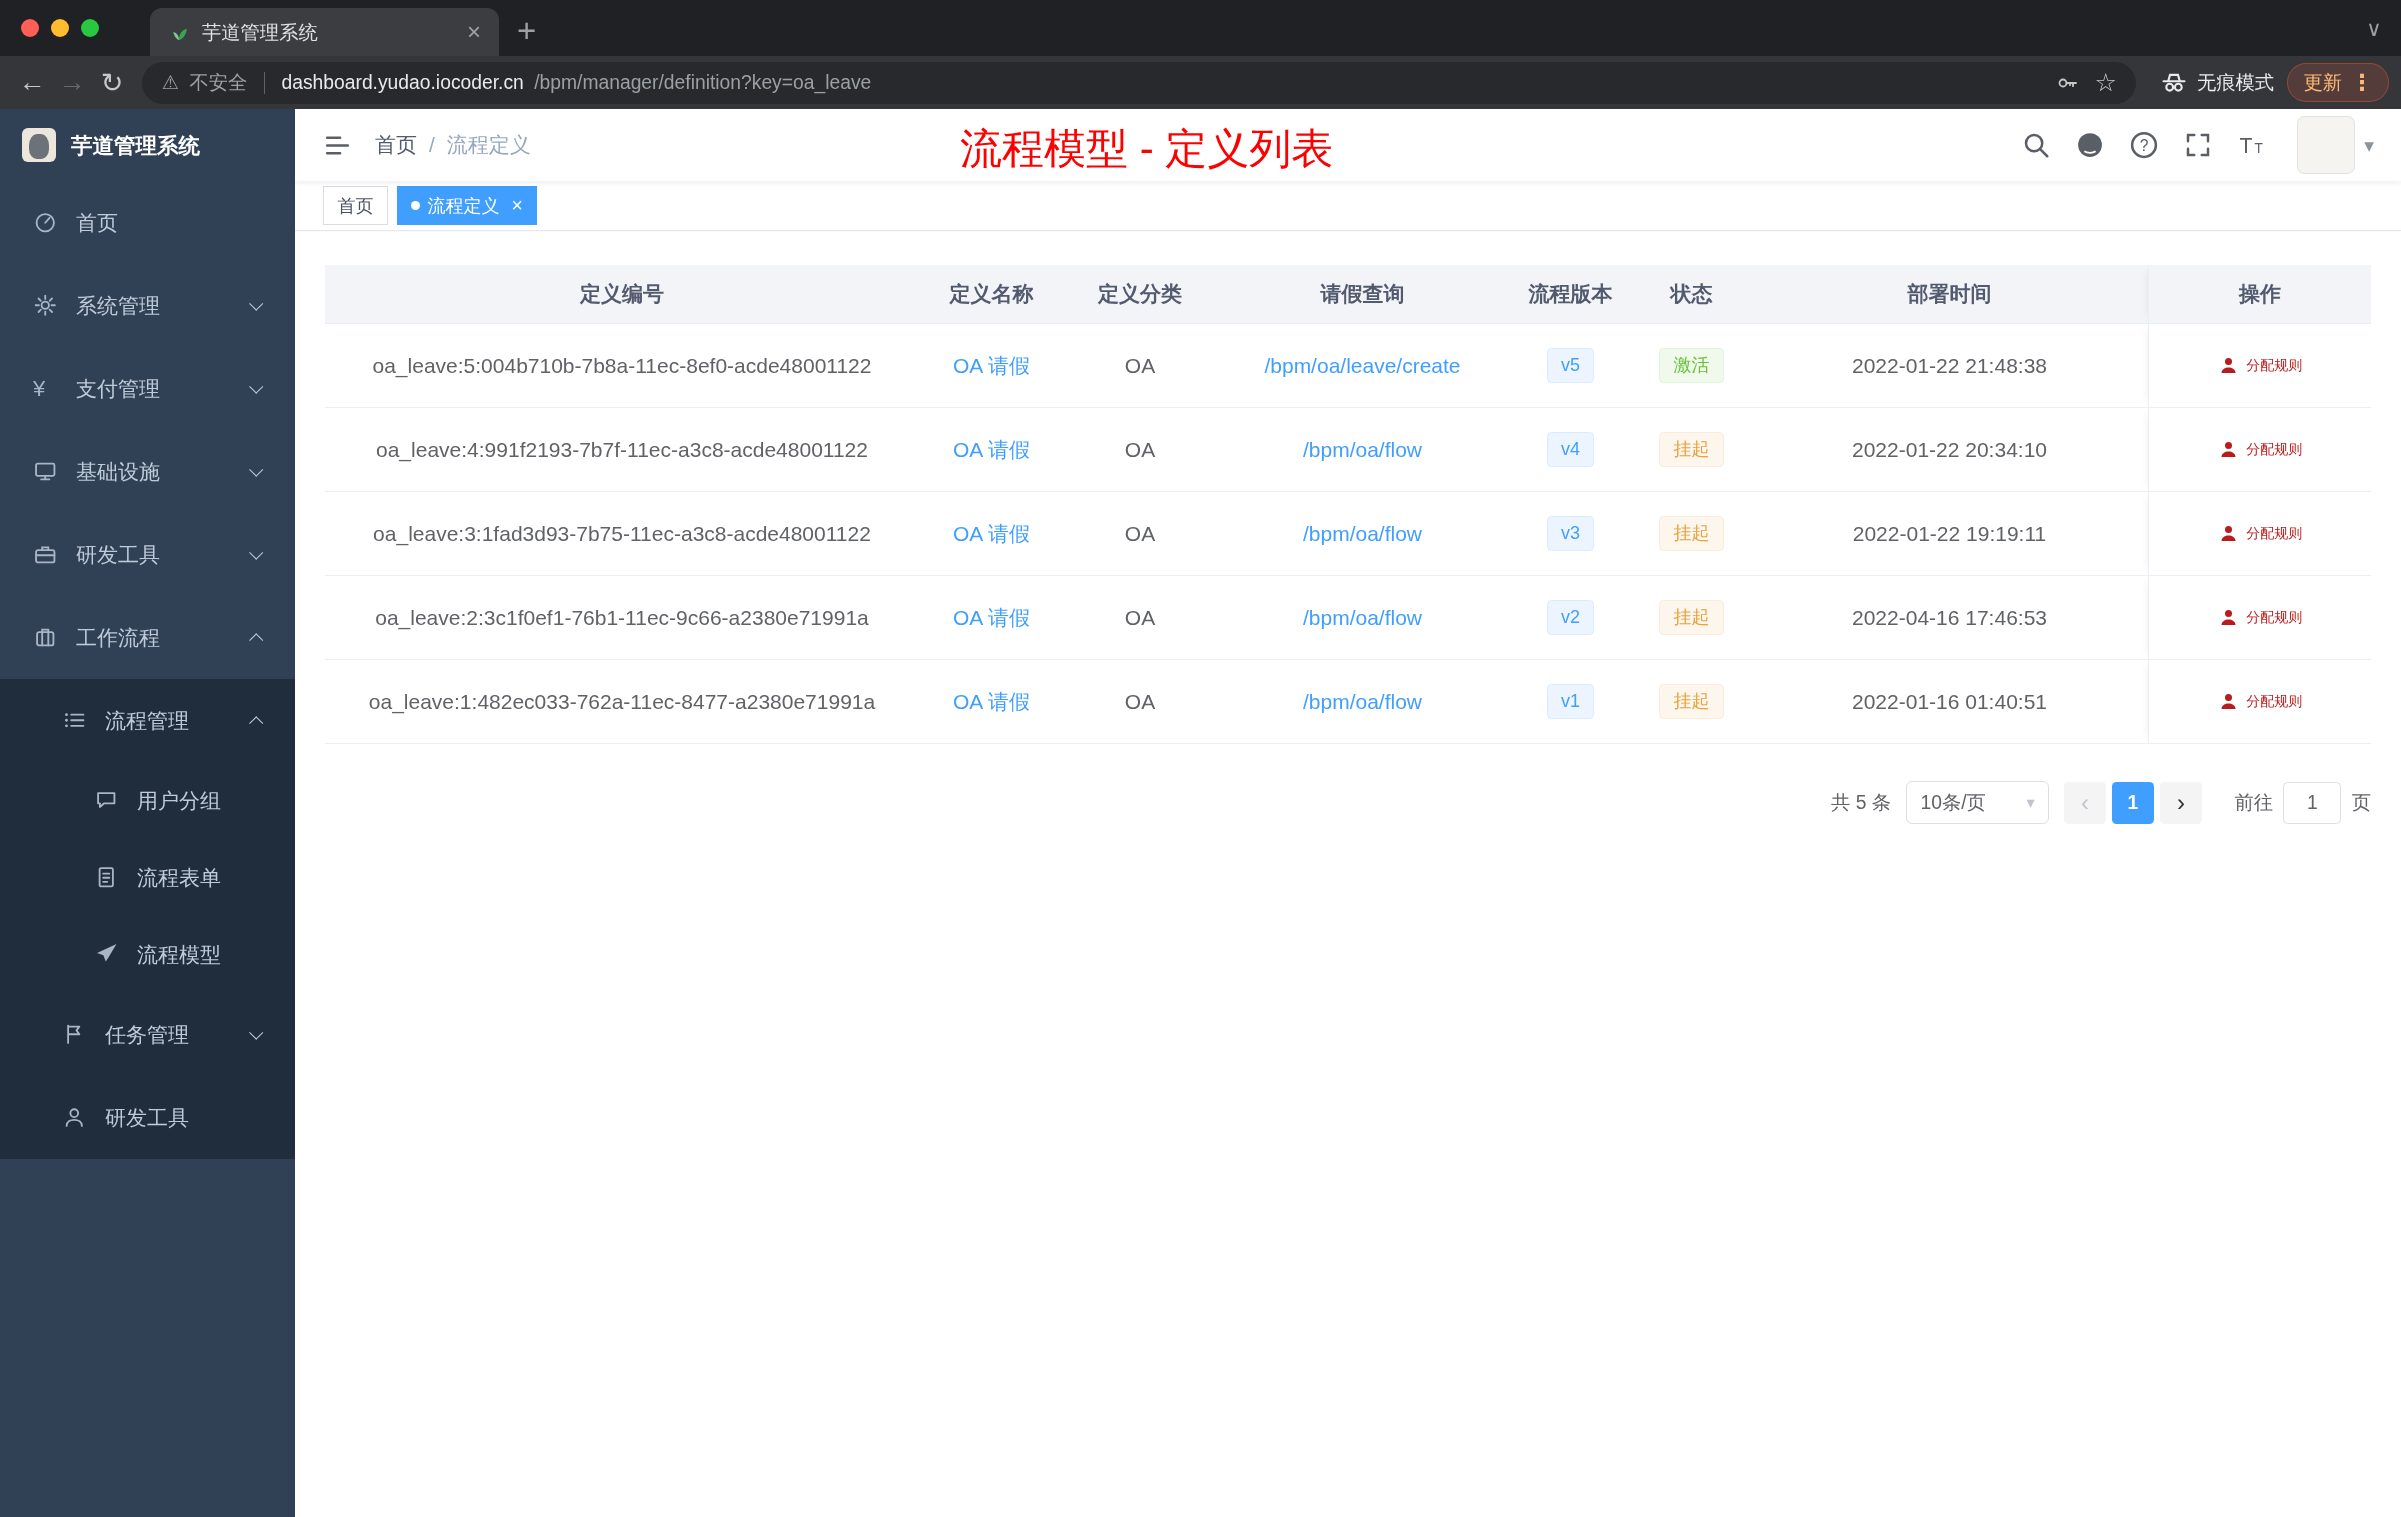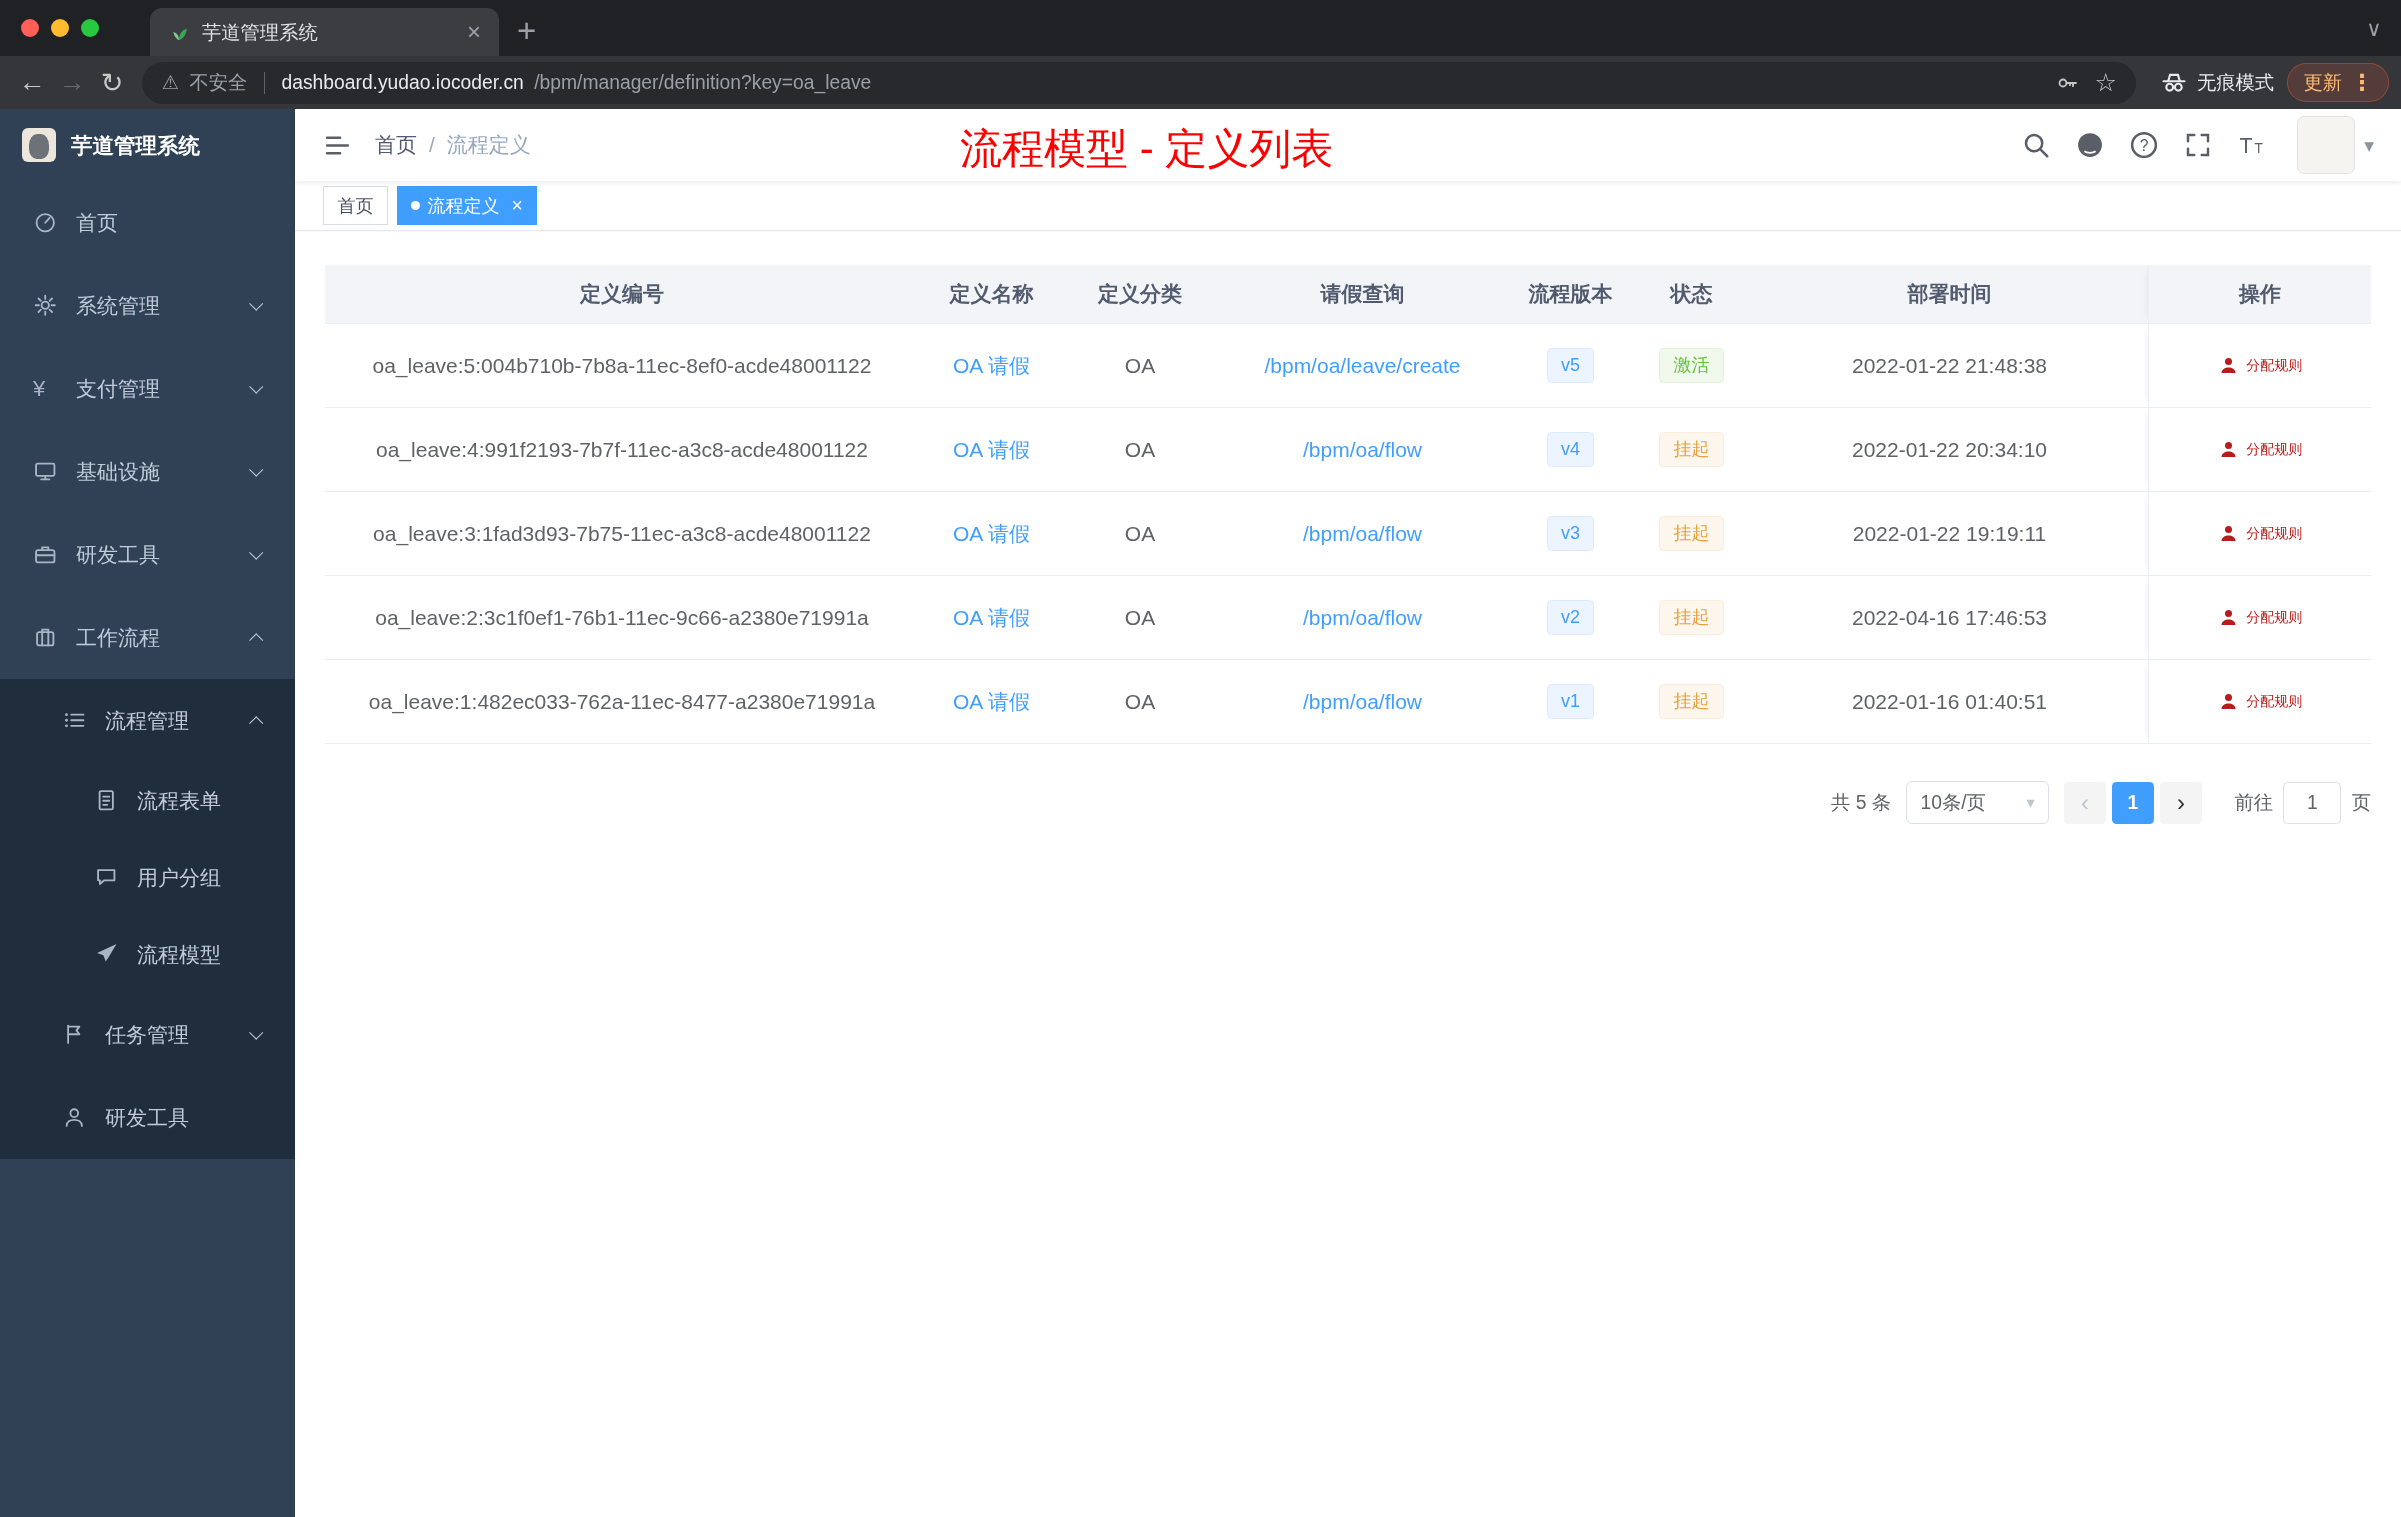--- a/index.html
+++ b/index.html
@@ -246,35 +246,35 @@
                 <circle cx="4.4" cy="12" r="1.4" fill="currentColor" stroke="none"></circle>
                 <circle cx="4.4" cy="17.5" r="1.4" fill="currentColor" stroke="none"></circle>
               </svg>
           </span>
           <span>流程管理</span>
           <span class="chev up"></span>
         </div>
 
         <div class="mi l3">
           <span class="ic">
+            <svg viewBox="0 0 24 24" fill="none" stroke="currentColor" stroke-width="1.8" stroke-linejoin="round">
+                <path d="M4 5h16v10H10l-4.2 3.6V15H4z"></path>
+              </svg>
+          </span>
+          <span>用户分组</span>
+        </div>
+
+        <div class="mi l3">
+          <span class="ic">
             <svg viewBox="0 0 24 24" fill="none" stroke="currentColor" stroke-width="1.8" stroke-linecap="round">
                 <rect x="5.5" y="3" width="13" height="18" rx="1.5"></rect>
                 <path d="M9 8.5h6M9 12.5h6M9 16.5h4"></path>
               </svg>
           </span>
           <span>流程表单</span>
-        </div>
-
-        <div class="mi l3">
-          <span class="ic">
-            <svg viewBox="0 0 24 24" fill="none" stroke="currentColor" stroke-width="1.8" stroke-linejoin="round">
-                <path d="M4 5h16v10H10l-4.2 3.6V15H4z"></path>
-              </svg>
-          </span>
-          <span>用户分组</span>
         </div>
 
         <div class="mi l3">
           <span class="ic">
             <svg viewBox="0 0 24 24">
                 <path d="M22 2L3 10.8l6.2 2.1L11.5 19l3.1-4.6L22 2z" fill="currentColor"></path>
               </svg>
           </span>
           <span>流程模型</span>
         </div>

